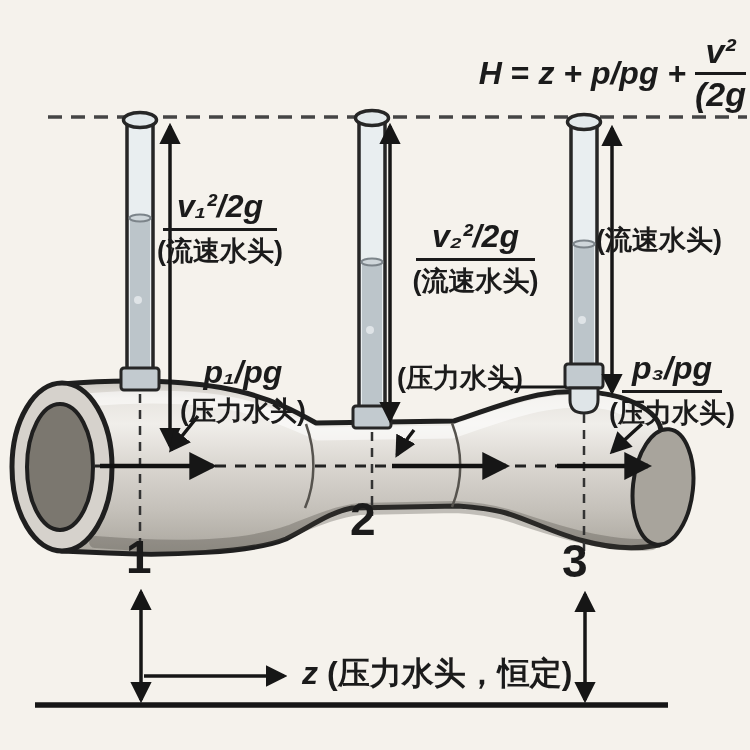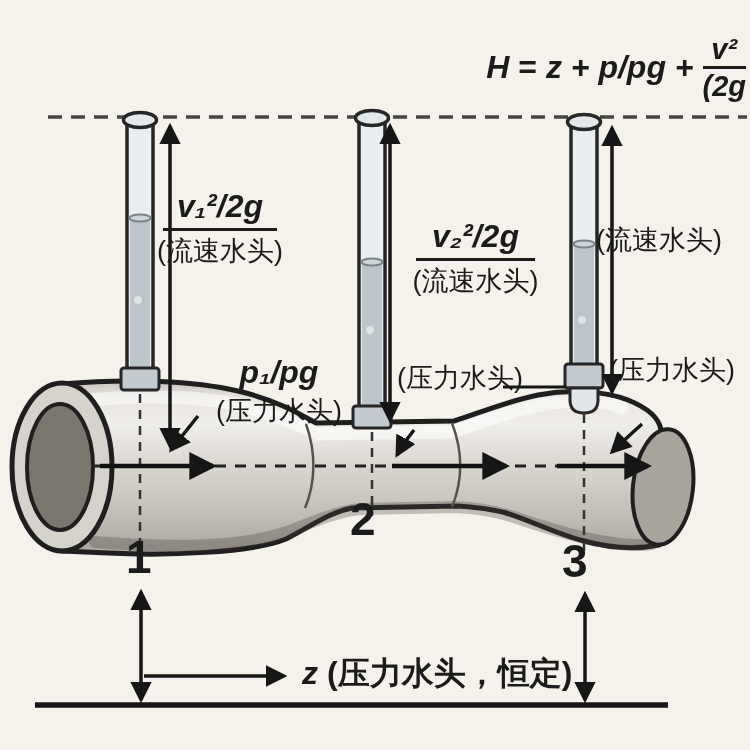--- a/index.html
+++ b/index.html
@@ -4,36 +4,36 @@
 <style>
   html,body{margin:0;padding:0;background:#e9e7e2;}
   .canvas{
     position:relative;width:750px;height:750px;background:#f5f2ec;overflow:hidden;
     font-family:"Liberation Sans","DejaVu Sans",sans-serif;color:#1b1b1b;
   }
   svg{position:absolute;left:0;top:0;}
   .lbl{position:absolute;font-weight:bold;text-align:center;}
   .l1{font-size:32px;font-style:italic;line-height:1.15;display:block;}
   .l1u{border-bottom:3.5px solid #1b1b1b;padding-bottom:3px;}
-  .l2{font-size:27px;font-style:normal;font-weight:normal;position:relative;left:50%;
+  .l2{font-size:27px;font-style:normal;font-weight:bold;position:relative;left:50%;
       transform:translateX(-50%);width:max-content;line-height:1.25;margin-top:4px;display:block;}
   #v1{left:163px;top:188px;width:114px;text-align:center;}
   #v2{left:384px;top:218px;width:119px;margin-left:32px;}
   #v3{left:602px;top:220px;width:114px;}
-  #p1{left:178px;top:354px;width:130px;margin-left:36px;}
+  #p1{left:178px;top:354px;width:130px;}
   #p2{left:398px;top:358px;width:124px;}
   #p3{left:622px;top:350px;width:100px;}
   .num{position:absolute;font-size:46px;font-weight:bold;line-height:1;}
   #n1{left:126px;top:534px;}
   #n2{left:350px;top:496px;}
   #n3{left:562px;top:538px;}
   .formula{position:absolute;top:34px;right:4px;display:flex;align-items:center;gap:9px;
            font-weight:bold;font-size:32px;white-space:nowrap;}
   .it{font-style:italic;}
-  .frac{display:flex;flex-direction:column;align-items:center;line-height:1.05;font-size:29px;text-align:center;}
+  .frac{display:flex;flex-direction:column;align-items:center;line-height:1.05;font-size:34px;text-align:center;}
   .frac .bar{width:100%;border-top:3.5px solid #1b1b1b;margin:2px 0;height:0;}
   .zlabel{position:absolute;left:302px;top:652px;font-size:32px;font-weight:bold;
           display:flex;gap:9px;align-items:baseline;white-space:nowrap;}
 </style>
 </head>
 <body>
 
 <div class="canvas">
 
   <svg width="750" height="750" viewBox="0 0 750 750">
@@ -145,20 +145,21 @@
   </div>
 
   <div class="lbl" id="p1">
     <span class="l1">p₁/pg</span>
     <span class="l2">(压力水头)</span>
   </div>
   <div class="lbl" id="p2">
     <span class="l2">(压力水头)</span>
   </div>
   <div class="lbl" id="p3">
+    <span class="l1 l1u">p₃/pg</span>
     <span class="l2">(压力水头)</span>
   </div>
 
   <div class="num" id="n1">1</div>
   <div class="num" id="n2">2</div>
   <div class="num" id="n3">3</div>
 
   <div class="zlabel">
     <span class="it">z</span>
     <span>(压力水头，恒定)</span>

